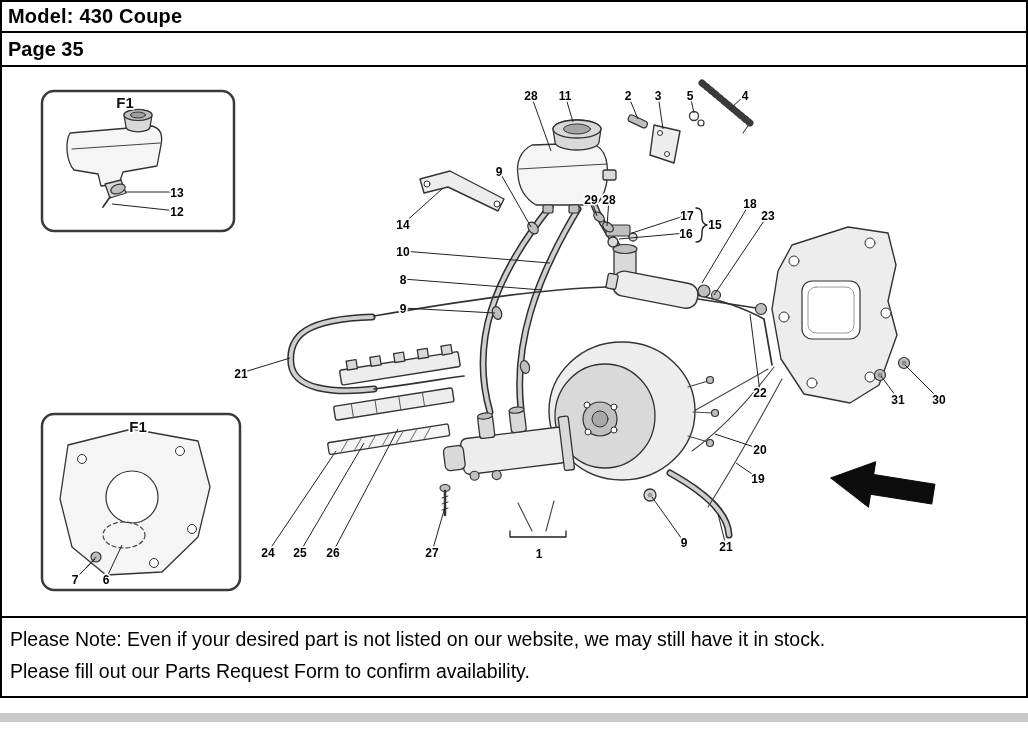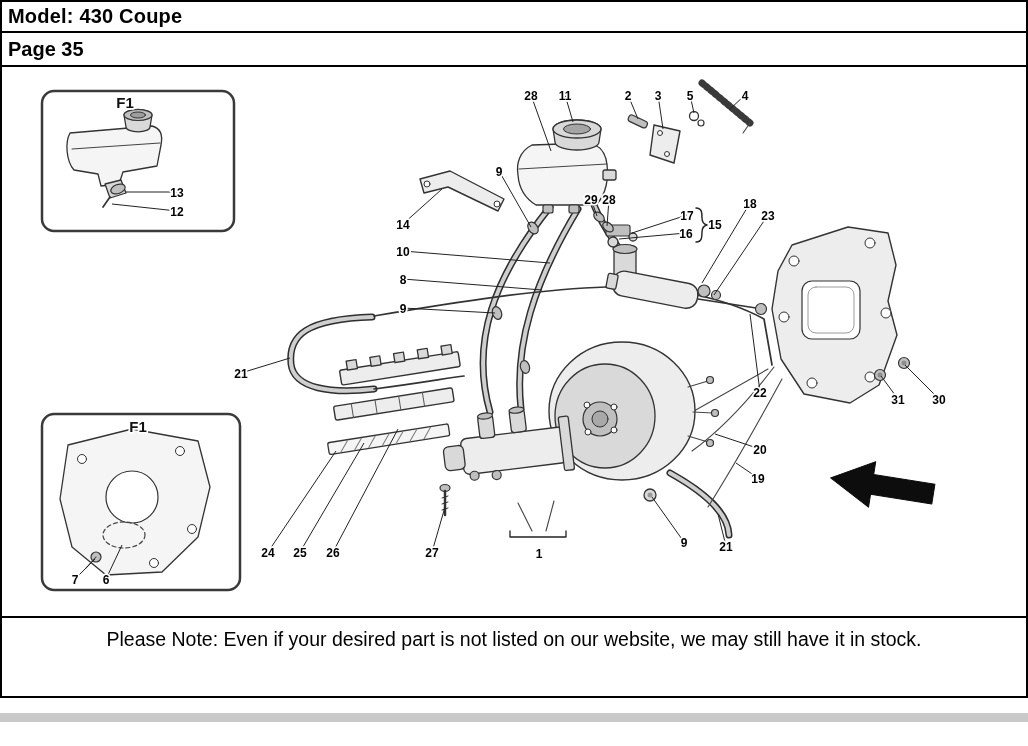--- a/index.html
+++ b/index.html
@@ -24,21 +24,21 @@
     background: #fff;
   }
   .diagram-area {
     height: 551px; border: 2px solid #000; border-top: none;
     position: relative; background: #fff;
   }
   svg.diagram { display: block; width: 1024px; height: 547px; }
 
   .note-bar {
     height: 80px; border: 2px solid #000; border-top: none;
-    padding: 5px 8px; font-size: 19.5px; line-height: 32px; background: #fff; text-align: center;
+    padding: 5px 8px; font-size: 19.5px; line-height: 32px; background: #fff;
   }
   .bottom-strip {
     position: absolute; left: 0; right: 0; bottom: 0; height: 9px;
     background: #c9c9c9;
   }
 
   
   .part       { fill: #ededed; stroke: #333; stroke-width: 1.4; }
   .part-mid   { fill: #d9d9d9; stroke: #333; stroke-width: 1.3; }
   .part-dark  { fill: #bfbfbf; stroke: #333; stroke-width: 1.2; }
@@ -345,16 +345,17 @@
           <text x="73" y="516.5" class="callout">7</text>
           <text x="104" y="516.5" class="callout">6</text>
           <text x="123" y="41" class="inset-label">F1</text>
           <text x="136" y="365" class="inset-label">F1</text>
         </g>
     </svg>
   </div>
 
   <div class="note-bar">
     <div>Please Note: Even if your desired part is not listed on our website, we may still have it in stock.</div>
+    <div>Please fill out our Parts Request Form to confirm availability.</div>
   </div>
 
   <div class="bottom-strip"></div>
 </div>
 
 </body></html>

